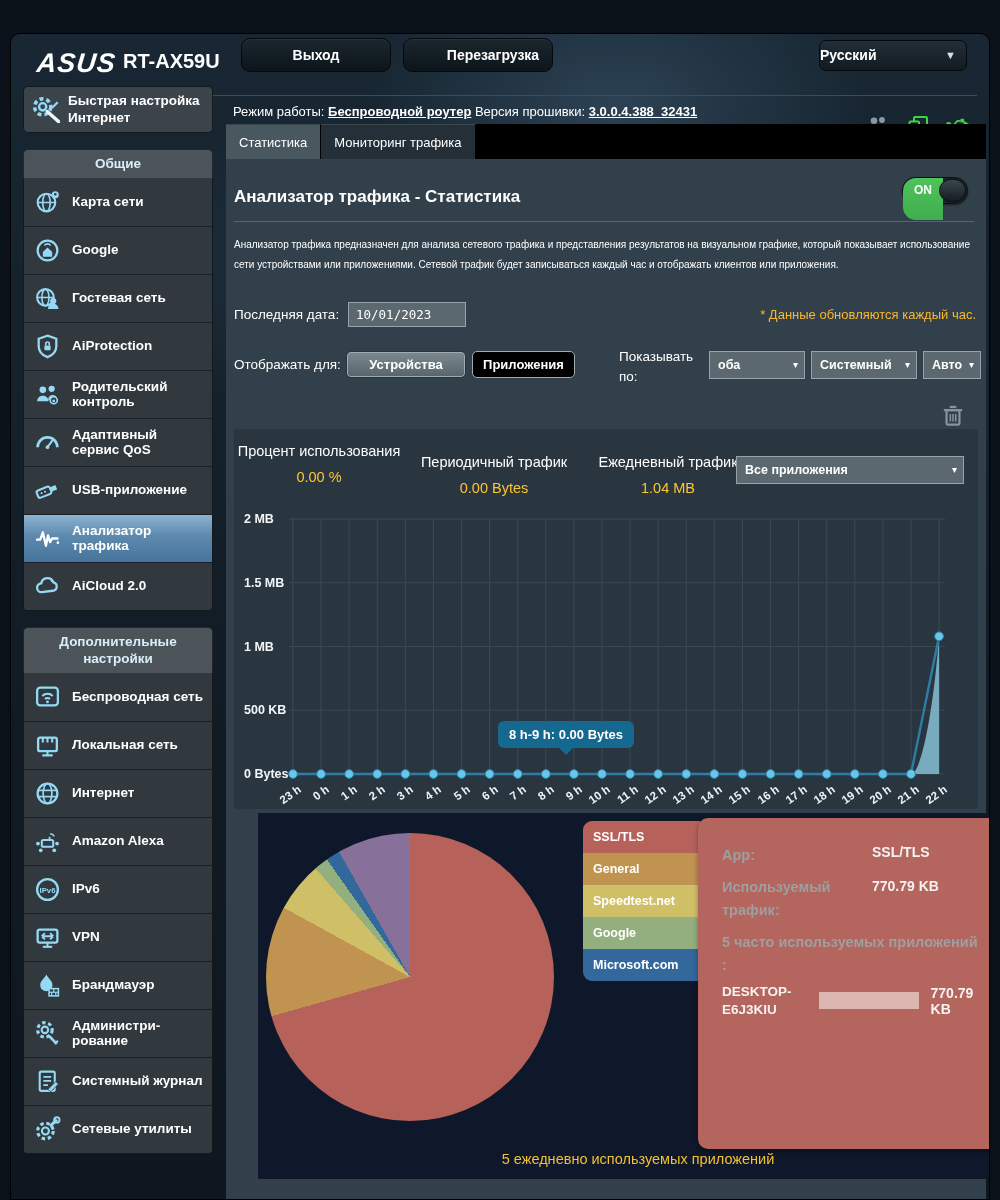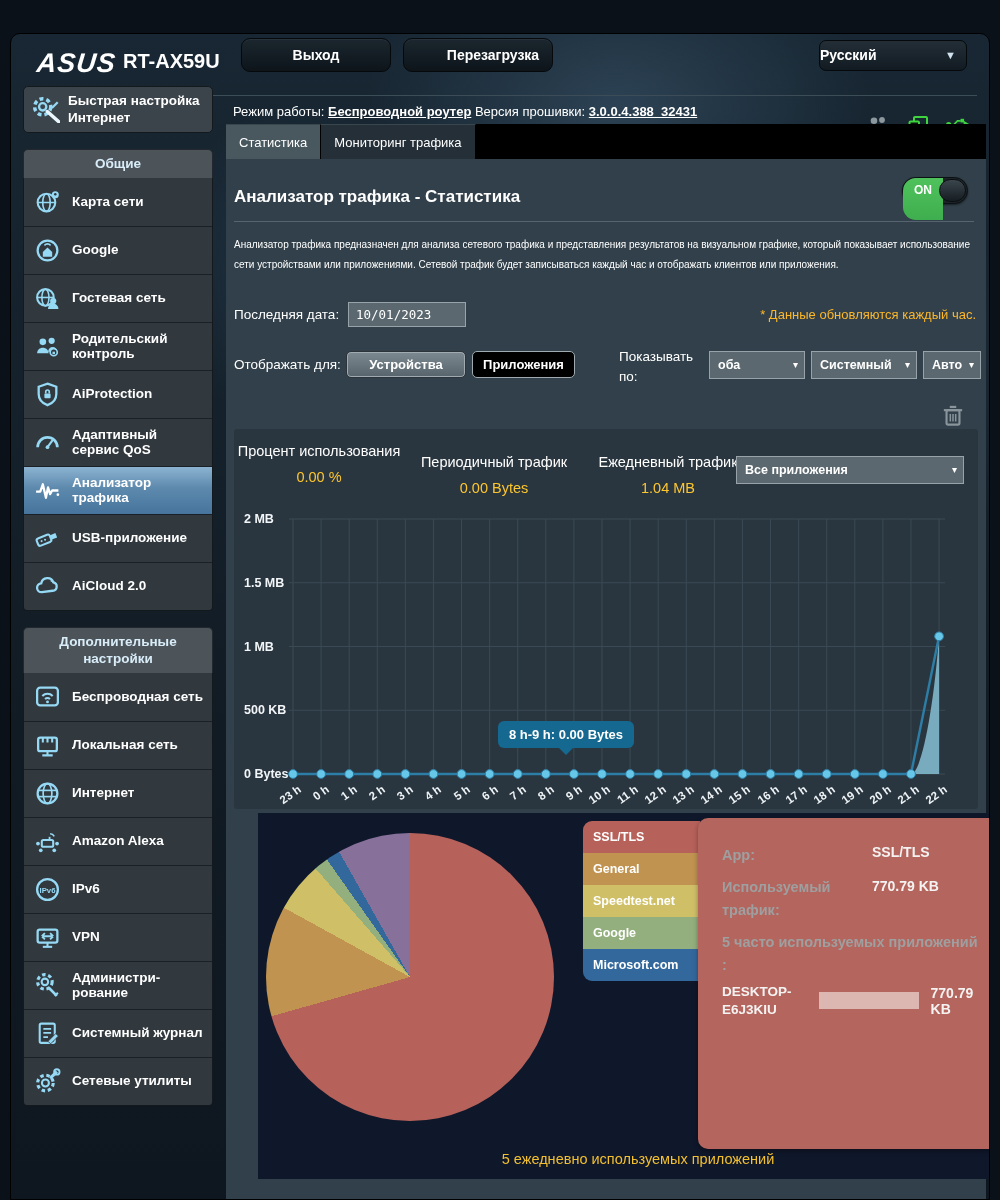--- a/index.html
+++ b/index.html
@@ -233,71 +233,71 @@
                 <ellipse cx="11" cy="12" rx="3.4" ry="8" fill="none" stroke="#96d9f4" stroke-width="1.5"></ellipse>
                 <circle cx="18.5" cy="15.5" r="3" fill="#96d9f4"></circle>
                 <path d="M13.5 23c0-3 2.2-5 5-5s5 2 5 5z" fill="#96d9f4"></path>
               </svg>
             </span>
             <span class="silabel">Гостевая сеть</span>
           </div>
           <div class="side-item">
             <span class="icw">
               <svg viewBox="0 0 26 26" width="27" height="27">
+                <path d="M13 2.5l8.5 3v7c0 5.4-3.6 9-8.5 10.8C8.1 21.5 4.5 17.9 4.5 12.5v-7z" fill="none" stroke="#96d9f4" stroke-width="2.2"></path>
+                <rect x="10" y="12" width="6" height="4.6" rx="1" fill="#96d9f4"></rect>
+                <path d="M11.3 12v-1.6a1.7 1.7 0 0 1 3.4 0V12" fill="none" stroke="#96d9f4" stroke-width="1.6"></path>
+              </svg>
+            </span>
+            <span class="silabel">AiProtection</span>
+          </div>
+          <div class="side-item">
+            <span class="icw">
+              <svg viewBox="0 0 26 26" width="27" height="27">
                 <circle cx="8.5" cy="8.5" r="3.2" fill="#96d9f4"></circle>
                 <circle cx="17" cy="7.5" r="3" fill="#96d9f4"></circle>
                 <path d="M3 19.5c0-3.4 2.5-5.4 5.5-5.4s5.5 2 5.5 5.4z" fill="#96d9f4"></path>
                 <path d="M13.5 18c.4-2.8 2-4.4 4.5-4.4 2.2 0 4 1.5 4.4 4.4z" fill="#96d9f4"></path>
                 <circle cx="19" cy="18.5" r="3.4" fill="#30373d" stroke="#96d9f4" stroke-width="1.6"></circle>
                 <rect x="17.8" y="18" width="2.4" height="2.4" fill="#96d9f4"></rect>
               </svg>
             </span>
             <span class="silabel">Родительский контроль</span>
           </div>
           <div class="side-item">
             <span class="icw">
               <svg viewBox="0 0 26 26" width="27" height="27">
-                <path d="M13 2.5l8.5 3v7c0 5.4-3.6 9-8.5 10.8C8.1 21.5 4.5 17.9 4.5 12.5v-7z" fill="none" stroke="#96d9f4" stroke-width="2.2"></path>
-                <rect x="10" y="12" width="6" height="4.6" rx="1" fill="#96d9f4"></rect>
-                <path d="M11.3 12v-1.6a1.7 1.7 0 0 1 3.4 0V12" fill="none" stroke="#96d9f4" stroke-width="1.6"></path>
-              </svg>
-            </span>
-            <span class="silabel">AiProtection</span>
-          </div>
-          <div class="side-item">
-            <span class="icw">
-              <svg viewBox="0 0 26 26" width="27" height="27">
                 <path d="M3.5 17.5a9.5 9.5 0 0 1 19 0" fill="none" stroke="#96d9f4" stroke-width="2.6"></path>
                 <line x1="13" y1="17.5" x2="18.5" y2="10" stroke="#96d9f4" stroke-width="2"></line>
                 <circle cx="13" cy="17.5" r="1.8" fill="#96d9f4"></circle>
               </svg>
             </span>
             <span class="silabel">Адаптивный сервис QoS</span>
-          </div>
-          <div class="side-item active">
-            <span class="icw">
-              <svg viewBox="0 0 26 26" width="27" height="27">
-                <polyline points="2,14 6,14 8.5,7 11.5,20 13.5,10 15.5,16.5 17.5,13 23.5,13" fill="none" stroke="#ffffff" stroke-width="2.2" stroke-linejoin="round"></polyline>
-                <circle cx="23" cy="17" r="1.3" fill="#fff"></circle>
-              </svg>
-            </span>
-            <span class="silabel">Анализатор трафика</span>
           </div>
           <div class="side-item">
             <span class="icw">
               <svg viewBox="0 0 26 26" width="27" height="27">
                 <g transform="rotate(-22 13 13)">
                   <rect x="2.5" y="9.5" width="13.5" height="7.5" rx="2" fill="none" stroke="#96d9f4" stroke-width="2"></rect>
                   <rect x="16.5" y="11" width="5.5" height="4.5" fill="#96d9f4"></rect>
                   <circle cx="6.8" cy="13.2" r="1" fill="#96d9f4"></circle>
                   <circle cx="10.4" cy="13.2" r="1" fill="#96d9f4"></circle>
                 </g>
               </svg>
             </span>
             <span class="silabel">USB-приложение</span>
+          </div>
+          <div class="side-item active">
+            <span class="icw">
+              <svg viewBox="0 0 26 26" width="27" height="27">
+                <polyline points="2,14 6,14 8.5,7 11.5,20 13.5,10 15.5,16.5 17.5,13 23.5,13" fill="none" stroke="#ffffff" stroke-width="2.2" stroke-linejoin="round"></polyline>
+                <circle cx="23" cy="17" r="1.3" fill="#fff"></circle>
+              </svg>
+            </span>
+            <span class="silabel">Анализатор трафика</span>
           </div>
           <div class="side-item">
             <span class="icw">
               <svg viewBox="0 0 26 26" width="27" height="27">
                 <path d="M7.5 18.5a4.3 4.3 0 0 1-.5-8.6 6 6 0 0 1 11.6-.9 4.1 4.1 0 0 1-.6 8.1z" fill="none" stroke="#96d9f4" stroke-width="2.2"></path>
                 <path d="M16 7.5a6 6 0 0 1 4.5 3" fill="none" stroke="#96d9f4" stroke-width="1.5"></path>
               </svg>
             </span>
             <span class="silabel">AiCloud 2.0</span>
           </div>
@@ -364,20 +364,33 @@
           <div class="side-item">
             <span class="icw">
               <svg viewBox="0 0 26 26" width="27" height="27">
                 <rect x="3.5" y="5.5" width="19" height="12.5" rx="2" fill="none" stroke="#96d9f4" stroke-width="2.2"></rect>
                 <path d="M7.5 11.8h11M7.5 11.8l3-3M7.5 11.8l3 3M18.5 11.8l-3-3M18.5 11.8l-3 3" fill="none" stroke="#96d9f4" stroke-width="1.8"></path>
                 <line x1="13" y1="18" x2="13" y2="22" stroke="#96d9f4" stroke-width="2"></line>
                 <line x1="8.5" y1="22" x2="17.5" y2="22" stroke="#96d9f4" stroke-width="2"></line>
               </svg>
             </span>
             <span class="silabel">VPN</span>
+          </div>
+          <div class="side-item">
+            <span class="icw">
+              <svg viewBox="0 0 26 26" width="27" height="27">
+                <path d="M12 2.5c1.6 4.2 5.8 5.6 5.8 10.2a5.9 5.9 0 1 1-11.8 0C6 8.3 10 6.7 12 2.5z" fill="#96d9f4"></path>
+                <rect x="14.5" y="16" width="9" height="7" fill="#30373d" stroke="#96d9f4" stroke-width="1.5"></rect>
+                <line x1="14.5" y1="19.5" x2="23.5" y2="19.5" stroke="#96d9f4" stroke-width="1.2"></line>
+                <line x1="19" y1="16" x2="19" y2="19.5" stroke="#96d9f4" stroke-width="1.2"></line>
+                <line x1="17" y1="19.5" x2="17" y2="23" stroke="#96d9f4" stroke-width="1.2"></line>
+                <line x1="21" y1="19.5" x2="21" y2="23" stroke="#96d9f4" stroke-width="1.2"></line>
+              </svg>
+            </span>
+            <span class="silabel">Брандмауэр</span>
           </div>
           <div class="side-item">
             <span class="icw">
               <svg viewBox="0 0 26 26" width="27" height="27">
                 <circle cx="10.5" cy="9.5" r="7" fill="none" stroke="#96d9f4" stroke-width="3" stroke-dasharray="3.4 2.6"></circle>
                 <circle cx="10.5" cy="9.5" r="3.15" fill="none" stroke="#96d9f4" stroke-width="2"></circle>
                 <path d="M14 15l8 8" stroke="#96d9f4" stroke-width="2.6"></path>
                 <path d="M20 23l3-3" stroke="#96d9f4" stroke-width="2"></path>
               </svg>
             </span>

